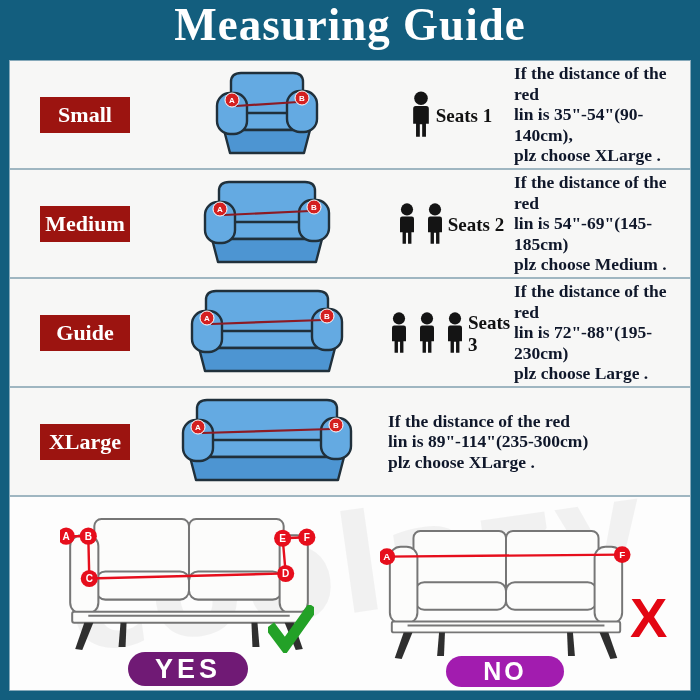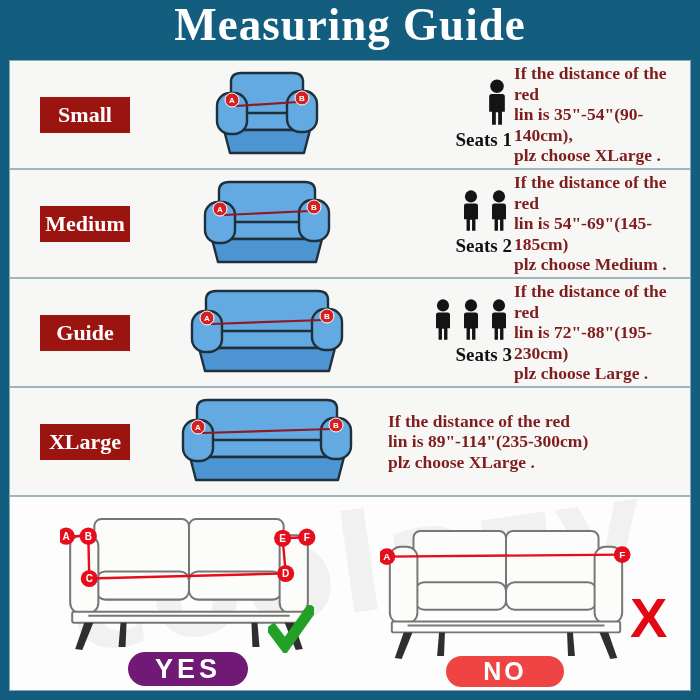--- a/index.html
+++ b/index.html
@@ -23,46 +23,46 @@
     display:flex;align-items:center;
     border-bottom:2px solid #9fb6c1;
   }
   .col-label{width:126px;display:flex;justify-content:center;margin-left:12px;}
   .size-badge{
     background:#9c1410;color:#fff;width:90px;height:36px;
     display:flex;align-items:center;justify-content:center;
     font-size:22px;font-weight:bold;
   }
   .col-sofa{width:238px;display:flex;justify-content:center;align-items:center;}
-  .col-seats{width:126px;display:flex;flex-direction:column;align-items:flex-end;justify-content:center;}
+  .col-seats{width:126px;display:flex;flex-direction:row;align-items:center;justify-content:center;}
   .persons{display:flex;gap:2px;align-items:flex-end;}
   .persons svg{fill:#141414;}
   .seats-label{font-weight:bold;font-size:19px;color:#111;margin-top:3px;}
-  .col-desc{flex:1;font-weight:bold;font-size:17.5px;line-height:1.17;color:#7f1d1d;padding-left:2px;padding-right:20px;}
+  .col-desc{flex:1;font-weight:bold;font-size:17.5px;line-height:1.17;color:#0f172a;padding-left:2px;padding-right:20px;}
   
   .bottom{position:relative;flex:1;background:#fdfdfd;overflow:hidden;}
   .watermark{
     position:absolute;left:55px;top:-10px;
     font-family:"DejaVu Sans",sans-serif;font-weight:bold;font-size:135px;
     color:#303030;opacity:0.05;transform:rotate(-8deg);letter-spacing:2px;
     white-space:nowrap;pointer-events:none;
   }
   .sofa-correct{position:absolute;left:50px;top:14px;}
   .sofa-wrong{position:absolute;left:370px;top:26px;}
   .check-mark{position:absolute;left:258px;top:108px;}
   .x-mark{
     position:absolute;left:620px;top:88px;
     font-family:"Liberation Sans",sans-serif;font-weight:900;font-size:56px;color:#e30613;
   }
   .pill{
     position:absolute;display:flex;align-items:center;justify-content:center;
     color:#fff;font-family:"Liberation Sans",sans-serif;font-weight:bold;
   }
   .pill-yes{left:118px;top:155px;width:120px;height:34px;border-radius:17px;background:#701a75;font-size:27px;letter-spacing:4px;}
-  .pill-no{left:436px;top:159px;width:118px;height:31px;border-radius:16px;background:#ef4444;font-size:25px;letter-spacing:3px;}
+  .pill-no{left:436px;top:159px;width:118px;height:31px;border-radius:16px;background:#a21caf;font-size:25px;letter-spacing:3px;}
 </style>
 </head>
 <body>
 
 <div class="header">
   <div class="header-title">Measuring Guide</div>
 </div>
 
 <div class="content">
 

